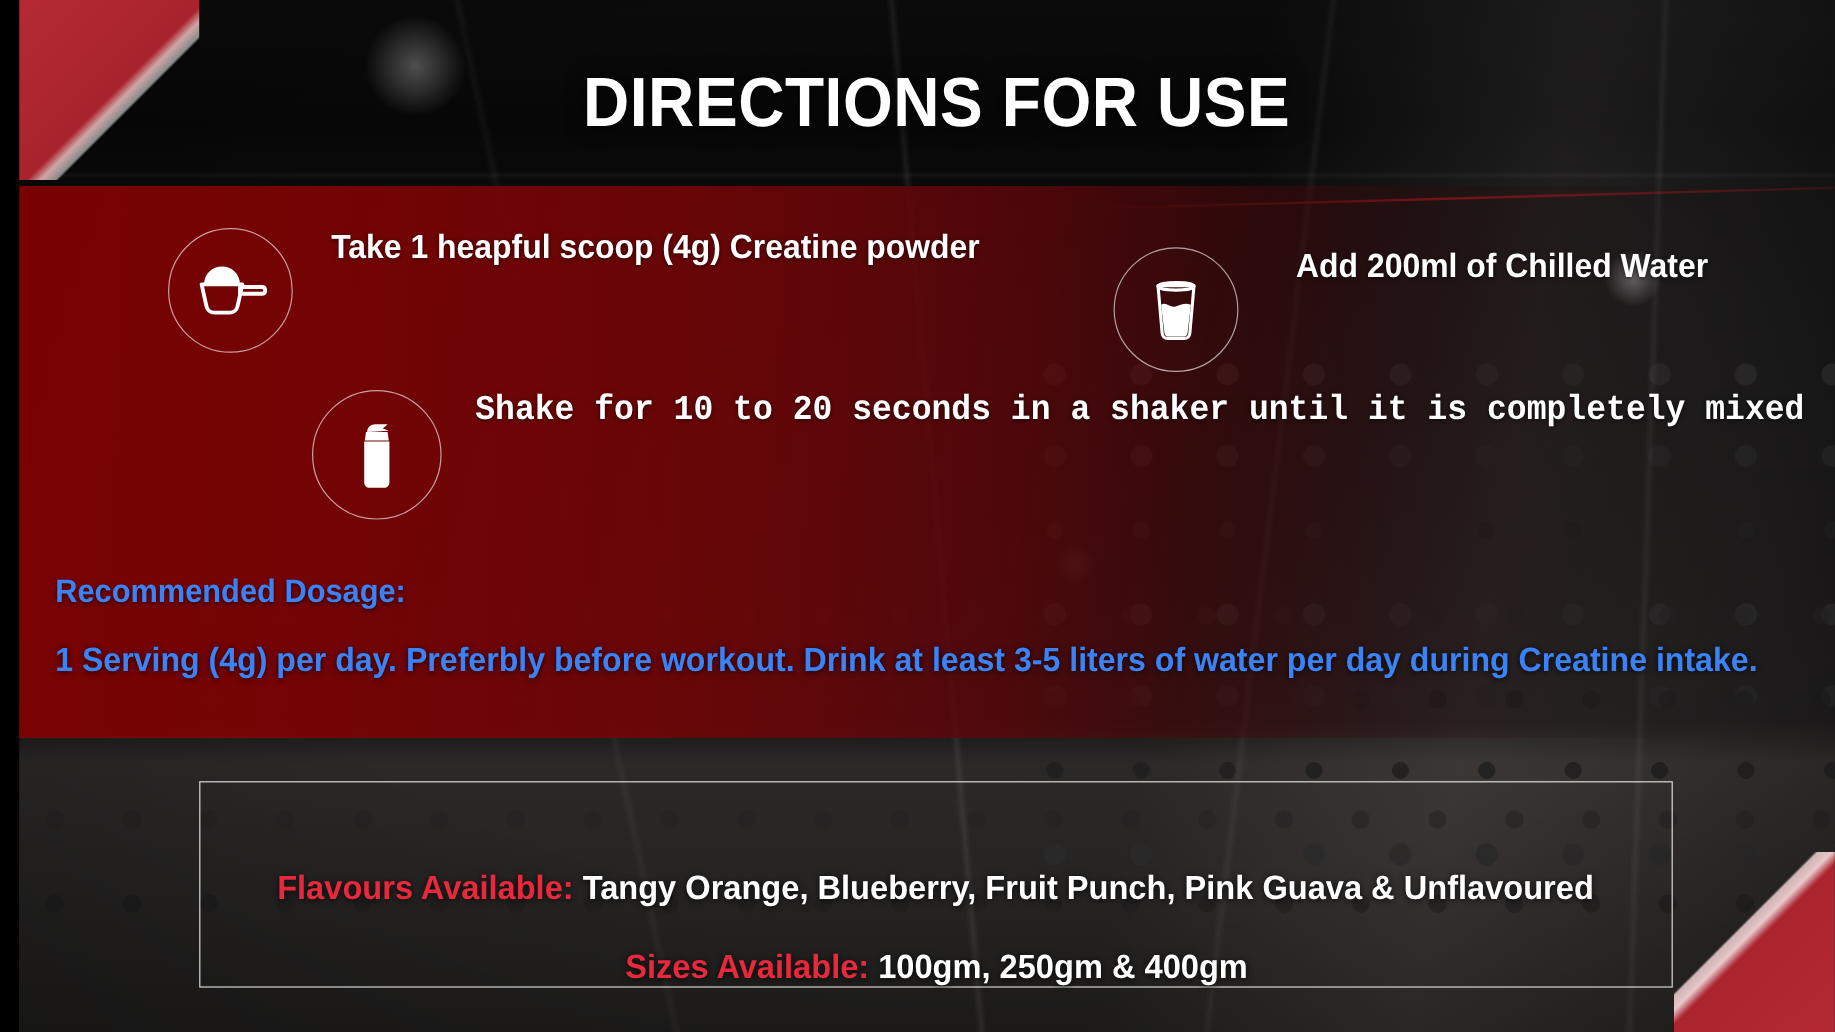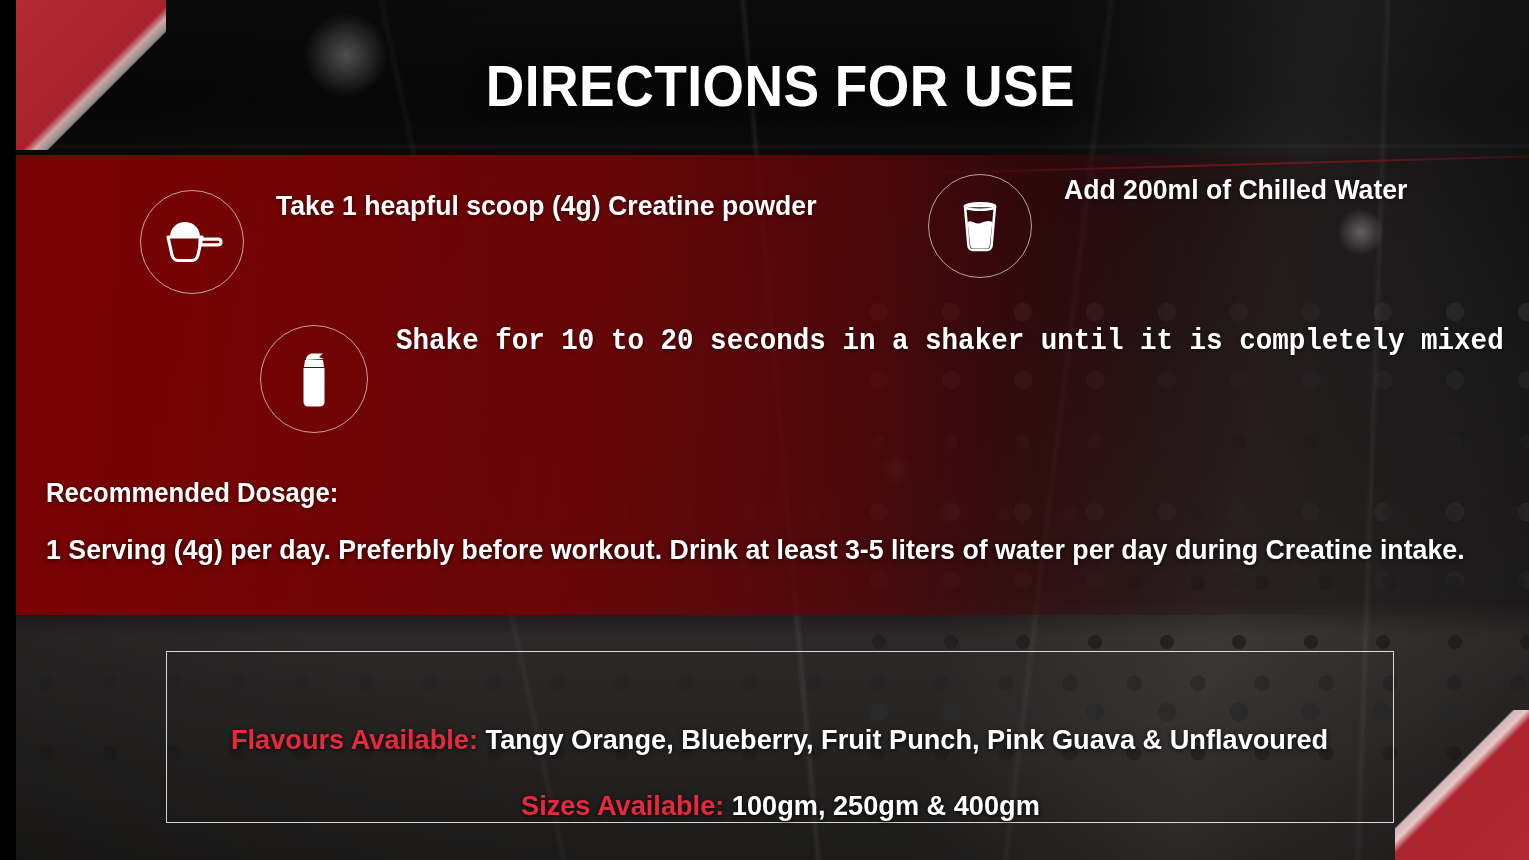--- a/index.html
+++ b/index.html
@@ -109,21 +109,21 @@
     font-size:58px;
     font-weight:bold;
     letter-spacing:.5px;
     transform:scaleX(.92);
     text-shadow:0 0 18px rgba(0,0,0,.75);
   }
 
   
   .step{ position:absolute; display:flex; align-items:flex-start; }
   .step-1{ left:124px; top:190px; }
-  .step-2{ left:912px; top:174px; }
+  .step-2{ left:912px; top:206px;gap:16px; }
   .step-3{ left:244px; top:325px;font-family:Liberation Mono, monospace; }
 
   .icon-circle{
     width:102px; height:102px;
     border:1.6px solid rgba(255,255,255,.62);
     border-radius:50%;
     display:flex; align-items:center; justify-content:center;
     flex:0 0 auto;
   }
   .step-3 .icon-circle{ width:106px; height:106px; }
@@ -137,21 +137,21 @@
     transform-origin:left center;
     text-shadow:0 1px 4px rgba(0,0,0,.6);
   }
   .step-1 .step-text{ margin-left:32px; }
   .step-2 .step-text{ margin-left:32px; }
   .step-3 .step-text{ margin-left:28px; font-size:29px; }
 
   
   .dosage{
     position:absolute; left:30px; top:478px; right:20px;
-    color:#ffffff;
+    color:#3b82f6;
   }
   .dosage-label{
     font-size:27px; font-weight:bold; transform:scaleX(.95);
     transform-origin:left center;
     text-shadow:0 1px 4px rgba(0,0,0,.6);
   }
   .dosage-text{
     margin-top:25px;
     font-size:28px; font-weight:bold;
     white-space:nowrap;

